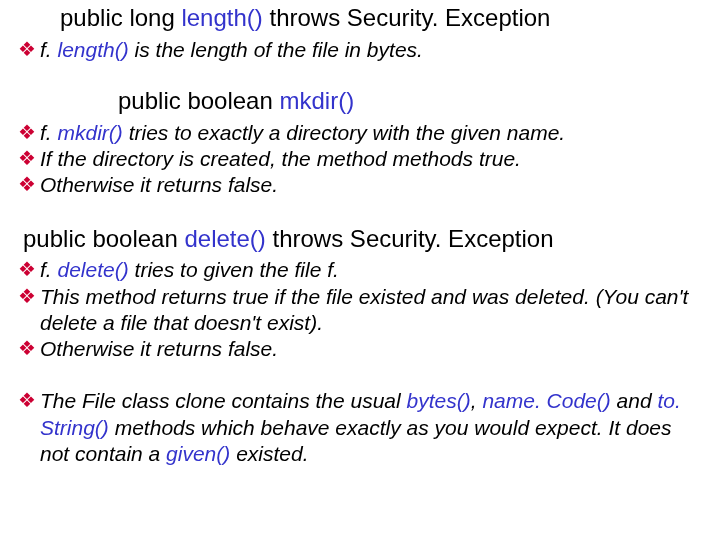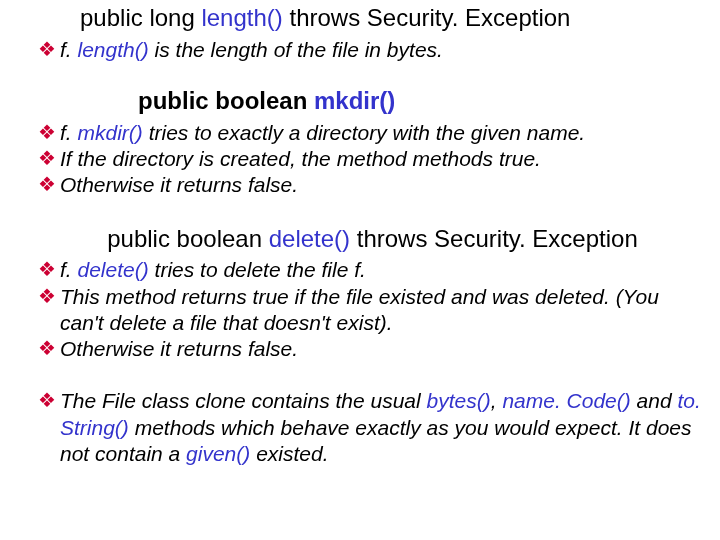--- a/index.html
+++ b/index.html
@@ -8,31 +8,30 @@
     width: 720px;
     height: 540px;
     font-family: Arial, Helvetica, sans-serif;
     background: #ffffff;
     color: #000000;
     overflow: hidden;
   }
   .slide {
     padding: 4px 18px 8px 18px;
     box-sizing: border-box;
-    margin-left: 20px;
   }
   .heading {
     font-size: 24px;
     margin: 0 0 4px 0;
     line-height: 1.2;
   }
   .heading .hl { color: #3333cc; }
   .h-center-1 { padding-left: 42px; }
-  .h-center-2 { padding-left: 100px; font-weight: bold; }
-  .h-center-3 { padding-left: 5px; text-align: center; }
+  .h-center-2 { padding-left: 100px; }
+  .h-center-3 { padding-left: 5px; }
   .bullet-block {
     margin: 0 0 10px 0;
   }
   .bullet-block.gap-sm { margin-bottom: 24px; }
   .bullet-block.gap-md { margin-bottom: 26px; }
   .bullet-row {
     display: flex;
     align-items: flex-start;
     margin: 0;
     line-height: 1.25;
@@ -93,21 +92,21 @@
     </div>
   </div>
 
   <div class="heading h-center-3">
     <span>public boolean </span><span class="hl">delete()</span><span> throws Security. Exception</span>
   </div>
   <div class="bullet-block gap-md">
     <div class="bullet-row">
       <span class="diamond">❖</span>
       <span class="text">
-        <span>f. </span><span class="hl">delete()</span><span> tries to delete the file f.</span>
+        <span>f. </span><span class="hl">delete()</span><span> tries to given the file f.</span>
       </span>
     </div>
     <div class="bullet-row">
       <span class="diamond">❖</span>
       <span class="text">
         <span>This method returns true if the file existed and was deleted. (You can't delete a file that doesn't exist).</span>
       </span>
     </div>
     <div class="bullet-row">
       <span class="diamond">❖</span>

